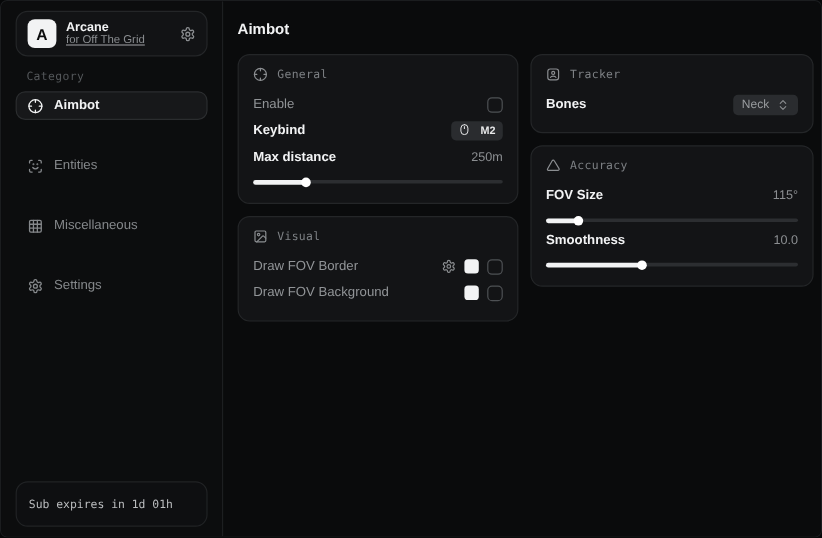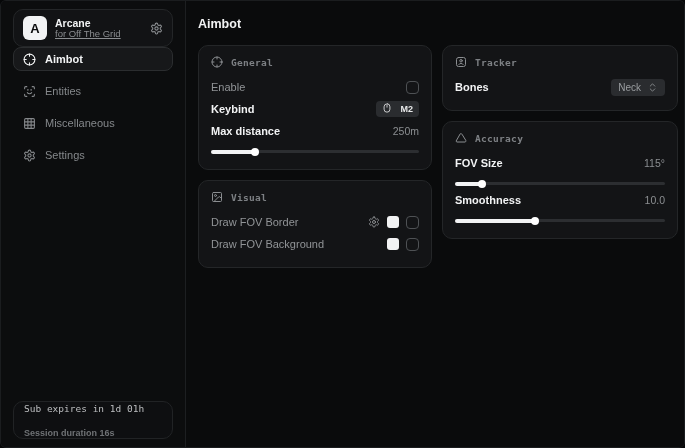--- a/index.html
+++ b/index.html
@@ -46,21 +46,21 @@
     display:flex; align-items:center; gap:9px;
     height:24px; padding:0 9px; border-radius:8px;
     color:#85888b; font-size:11px;
     border:1px solid transparent;
     cursor:default;
   }
   .nav-item.selected {
     background:#17181a; border-color:#2b2d2f; color:#f2f3f4; font-weight:bold;
   }
   .nav-item .icn { display:flex; width:13px; }
-  .nav-item + .nav-item { margin-top:4px;text-align:center; }
+  .nav-item + .nav-item { margin-top:22px;text-align:center; }
 
   .footer-card {
     position:absolute; left:12px; right:12px; bottom:8px;
     background:#0e0f11; border:1px solid #212325; border-radius:10px;
     padding:2px 10px; height:38px;
     display:flex; flex-direction:column; justify-content:center; gap:14px;
   }
   .footer-line1 { font-family:"DejaVu Sans Mono", monospace; font-size:9.5px; color:#bcbec0; }
   .footer-line2 { font-size:9px; font-weight:bold; color:#6f7275; }
 
@@ -74,21 +74,20 @@
 
   .panel {
     background:#131416; border:1px solid #242628; border-radius:10px;
     padding:10px 12px 12px 12px;
   }
   .panel-head {
     display:flex; align-items:center; gap:8px;
     font-family:"DejaVu Sans Mono", monospace;
     font-size:9.5px; color:#7d8084; letter-spacing:0.3px;
     margin-bottom:8px;
-    font-weight:bold;
   }
   .panel-head .icn { display:flex; color:#8b8e91; }
 
   .row {
     display:flex; align-items:center; justify-content:space-between;
     height:22px;
   }
   .row-label { font-size:11px; color:#919497; }
   .row-label.strong { color:#f2f3f4; font-weight:bold; }
   .row-value { font-size:10.5px; color:#8b8e91; }
@@ -142,20 +141,21 @@
         <div class="brand-sub">for Off The Grid</div>
       </div>
       <span class="brand-gear">
         <svg width="13" height="13" viewBox="0 0 24 24" fill="none" stroke="currentColor" stroke-width="2" stroke-linecap="round" stroke-linejoin="round">
             <path d="M12.22 2h-.44a2 2 0 0 0-2 2v.18a2 2 0 0 1-1 1.73l-.43.25a2 2 0 0 1-2 0l-.15-.08a2 2 0 0 0-2.73.73l-.22.38a2 2 0 0 0 .73 2.73l.15.1a2 2 0 0 1 1 1.72v.51a2 2 0 0 1-1 1.74l-.15.09a2 2 0 0 0-.73 2.73l.22.38a2 2 0 0 0 2.73.73l.15-.08a2 2 0 0 1 2 0l.43.25a2 2 0 0 1 1 1.73V20a2 2 0 0 0 2 2h.44a2 2 0 0 0 2-2v-.18a2 2 0 0 1 1-1.73l.43-.25a2 2 0 0 1 2 0l.15.08a2 2 0 0 0 2.73-.73l.22-.39a2 2 0 0 0-.73-2.73l-.15-.08a2 2 0 0 1-1-1.74v-.5a2 2 0 0 1 1-1.74l.15-.09a2 2 0 0 0 .73-2.73l-.22-.38a2 2 0 0 0-2.73-.73l-.15.08a2 2 0 0 1-2 0l-.43-.25a2 2 0 0 1-1-1.73V4a2 2 0 0 0-2-2z"></path>
             <circle cx="12" cy="12" r="3"></circle>
           </svg>
       </span>
     </div>
 
+    <div class="category-label">Category</div>
 
     <nav class="nav">
       <div class="nav-item selected">
         <span class="icn">
           <svg width="13" height="13" viewBox="0 0 24 24" fill="none" stroke="currentColor" stroke-width="2" stroke-linecap="round">
               <circle cx="12" cy="12" r="10"></circle>
               <line x1="22" y1="12" x2="18" y2="12"></line>
               <line x1="6" y1="12" x2="2" y2="12"></line>
               <line x1="12" y1="6" x2="12" y2="2"></line>
               <line x1="12" y1="22" x2="12" y2="18"></line>
@@ -195,21 +195,20 @@
               <path d="M12.22 2h-.44a2 2 0 0 0-2 2v.18a2 2 0 0 1-1 1.73l-.43.25a2 2 0 0 1-2 0l-.15-.08a2 2 0 0 0-2.73.73l-.22.38a2 2 0 0 0 .73 2.73l.15.1a2 2 0 0 1 1 1.72v.51a2 2 0 0 1-1 1.74l-.15.09a2 2 0 0 0-.73 2.73l.22.38a2 2 0 0 0 2.73.73l.15-.08a2 2 0 0 1 2 0l.43.25a2 2 0 0 1 1 1.73V20a2 2 0 0 0 2 2h.44a2 2 0 0 0 2-2v-.18a2 2 0 0 1 1-1.73l.43-.25a2 2 0 0 1 2 0l.15.08a2 2 0 0 0 2.73-.73l.22-.39a2 2 0 0 0-.73-2.73l-.15-.08a2 2 0 0 1-1-1.74v-.5a2 2 0 0 1 1-1.74l.15-.09a2 2 0 0 0 .73-2.73l-.22-.38a2 2 0 0 0-2.73-.73l-.15.08a2 2 0 0 1-2 0l-.43-.25a2 2 0 0 1-1-1.73V4a2 2 0 0 0-2-2z"></path>
               <circle cx="12" cy="12" r="3"></circle>
             </svg>
         </span>
         <span>Settings</span>
       </div>
     </nav>
 
     <div class="footer-card">
       <div class="footer-line1">Sub expires in 1d 01h</div>
-      <div class="footer-line2">Session duration 16s</div>
     </div>
   </aside>
 
   <main class="main">
     <h1 class="main-title">Aimbot</h1>
 
     <div class="columns">
       <div class="col col-left">
 
         <section class="panel">

